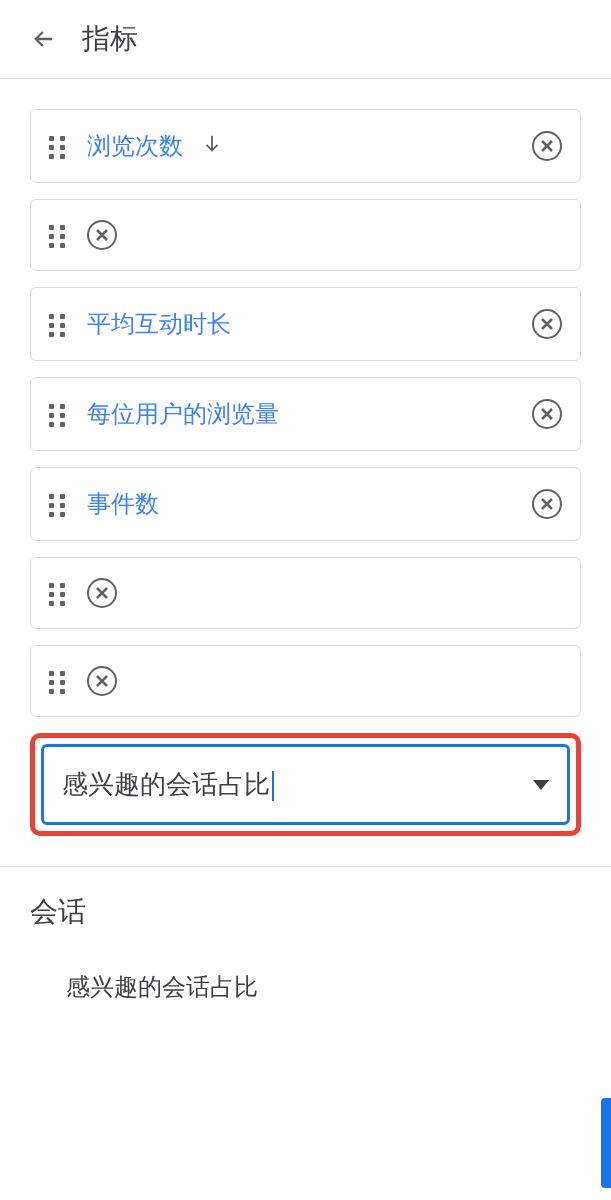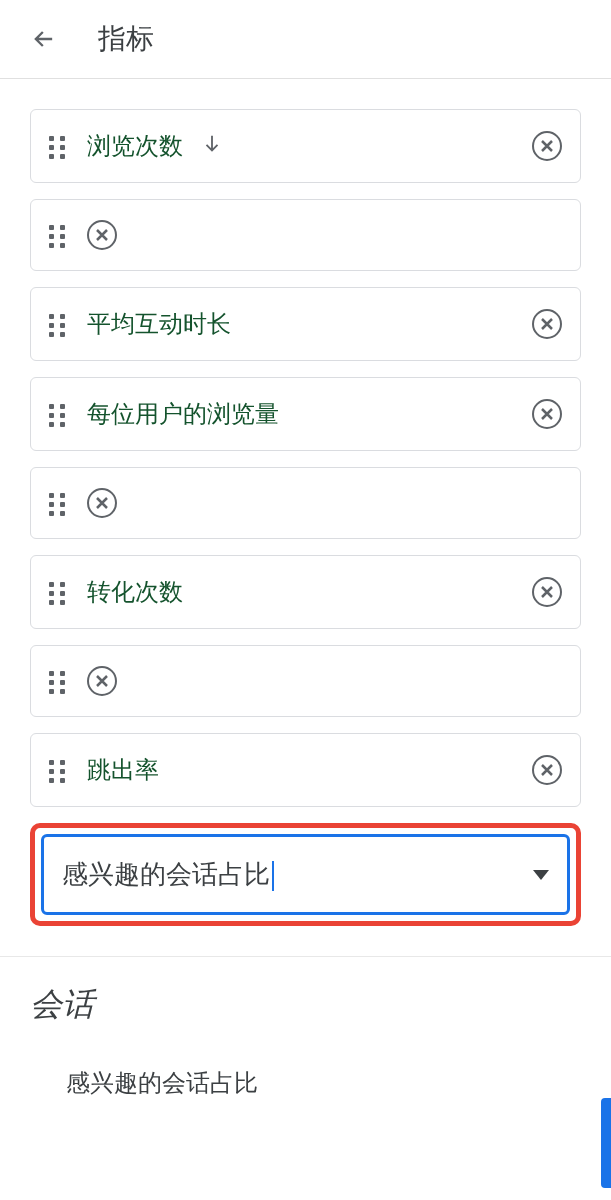--- a/index.html
+++ b/index.html
@@ -12,21 +12,21 @@
       background: #fff;
       width: 611px;
       height: 1200px;
       overflow: hidden;
     }
     .header {
       display: flex;
       align-items: center;
       padding: 20px 30px;
       border-bottom: 1px solid #e0e0e0;
-      gap: 40px;
+      gap: 24px;
     }
     .back-arrow {
       width: 28px;
       height: 28px;
       display: flex;
       align-items: center;
       justify-content: center;
       cursor: pointer;
     }
     .back-arrow svg {
@@ -65,21 +65,21 @@
       flex-shrink: 0;
     }
     .drag-handle span {
       width: 5px;
       height: 5px;
       background: #5f6368;
       border-radius: 1px;
     }
     .metric-label {
       font-size: 24px;
-      color: #14532d;
+      color: #3b82f6;
       flex: 1;
     }
     .sort-arrow {
       margin-left: 12px;
       display: inline-flex;
       align-items: center;
     }
     .sort-arrow svg {
       width: 22px;
       height: 22px;
@@ -139,24 +139,23 @@
       border-left: 8px solid transparent;
       border-right: 8px solid transparent;
       border-top: 10px solid #3c4043;
     }
     .dropdown-panel {
       margin-top: 30px;
       padding: 10px 30px 0 30px;
       border-top: 1px solid #e8e8e8;
     }
     .dropdown-category {
-      font-size: 32px;
+      font-size: 28px;
       color: #3c4043;
       padding: 16px 0;
-      font-style: italic;
     }
     .dropdown-option {
       font-size: 24px;
       color: #3c4043;
       padding: 24px 0 24px 36px;
       cursor: pointer;
     }
     .accent-bar {
       position: fixed;
       right: 0;
@@ -257,76 +256,60 @@
 
   <div class="metric-item">
     <div class="drag-handle">
       <span></span>
         <span></span>
         <span></span>
         <span></span>
         <span></span>
         <span></span>
     </div>
-    <div class="remove-btn">
-      <svg viewBox="0 0 14 14">
-          <path d="M2 2l10 10M12 2L2 12"></path>
-        </svg>
-    </div>
-  </div>
-
-  <div class="metric-item">
-    <div class="drag-handle">
-      <span></span>
-        <span></span>
-        <span></span>
-        <span></span>
-        <span></span>
-        <span></span>
-    </div>
-    <div class="metric-label">转化次数</div>
-    <div class="remove-btn">
-      <svg viewBox="0 0 14 14">
-          <path d="M2 2l10 10M12 2L2 12"></path>
-        </svg>
-    </div>
-  </div>
-
-  <div class="metric-item">
-    <div class="drag-handle">
-      <span></span>
-        <span></span>
-        <span></span>
-        <span></span>
-        <span></span>
-        <span></span>
-    </div>
-    <div class="remove-btn">
-      <svg viewBox="0 0 14 14">
-          <path d="M2 2l10 10M12 2L2 12"></path>
-        </svg>
-    </div>
-  </div>
-
-  <div class="metric-item">
-    <div class="drag-handle">
-      <span></span>
-        <span></span>
-        <span></span>
-        <span></span>
-        <span></span>
-        <span></span>
-    </div>
-    <div class="metric-label">跳出率</div>
-    <div class="remove-btn">
-      <svg viewBox="0 0 14 14">
-          <path d="M2 2l10 10M12 2L2 12"></path>
-        </svg>
-    </div>
-  </div>
+    <div class="metric-label">事件数</div>
+    <div class="remove-btn">
+      <svg viewBox="0 0 14 14">
+          <path d="M2 2l10 10M12 2L2 12"></path>
+        </svg>
+    </div>
+  </div>
+
+  <div class="metric-item">
+    <div class="drag-handle">
+      <span></span>
+        <span></span>
+        <span></span>
+        <span></span>
+        <span></span>
+        <span></span>
+    </div>
+    <div class="remove-btn">
+      <svg viewBox="0 0 14 14">
+          <path d="M2 2l10 10M12 2L2 12"></path>
+        </svg>
+    </div>
+  </div>
+
+  <div class="metric-item">
+    <div class="drag-handle">
+      <span></span>
+        <span></span>
+        <span></span>
+        <span></span>
+        <span></span>
+        <span></span>
+    </div>
+    <div class="remove-btn">
+      <svg viewBox="0 0 14 14">
+          <path d="M2 2l10 10M12 2L2 12"></path>
+        </svg>
+    </div>
+  </div>
+
 
   <div class="search-wrapper">
     <div class="search-box">
       <div class="search-text">感兴趣的会话占比</div>
       <div class="dropdown-arrow"></div>
     </div>
   </div>
 
 </div>
 

